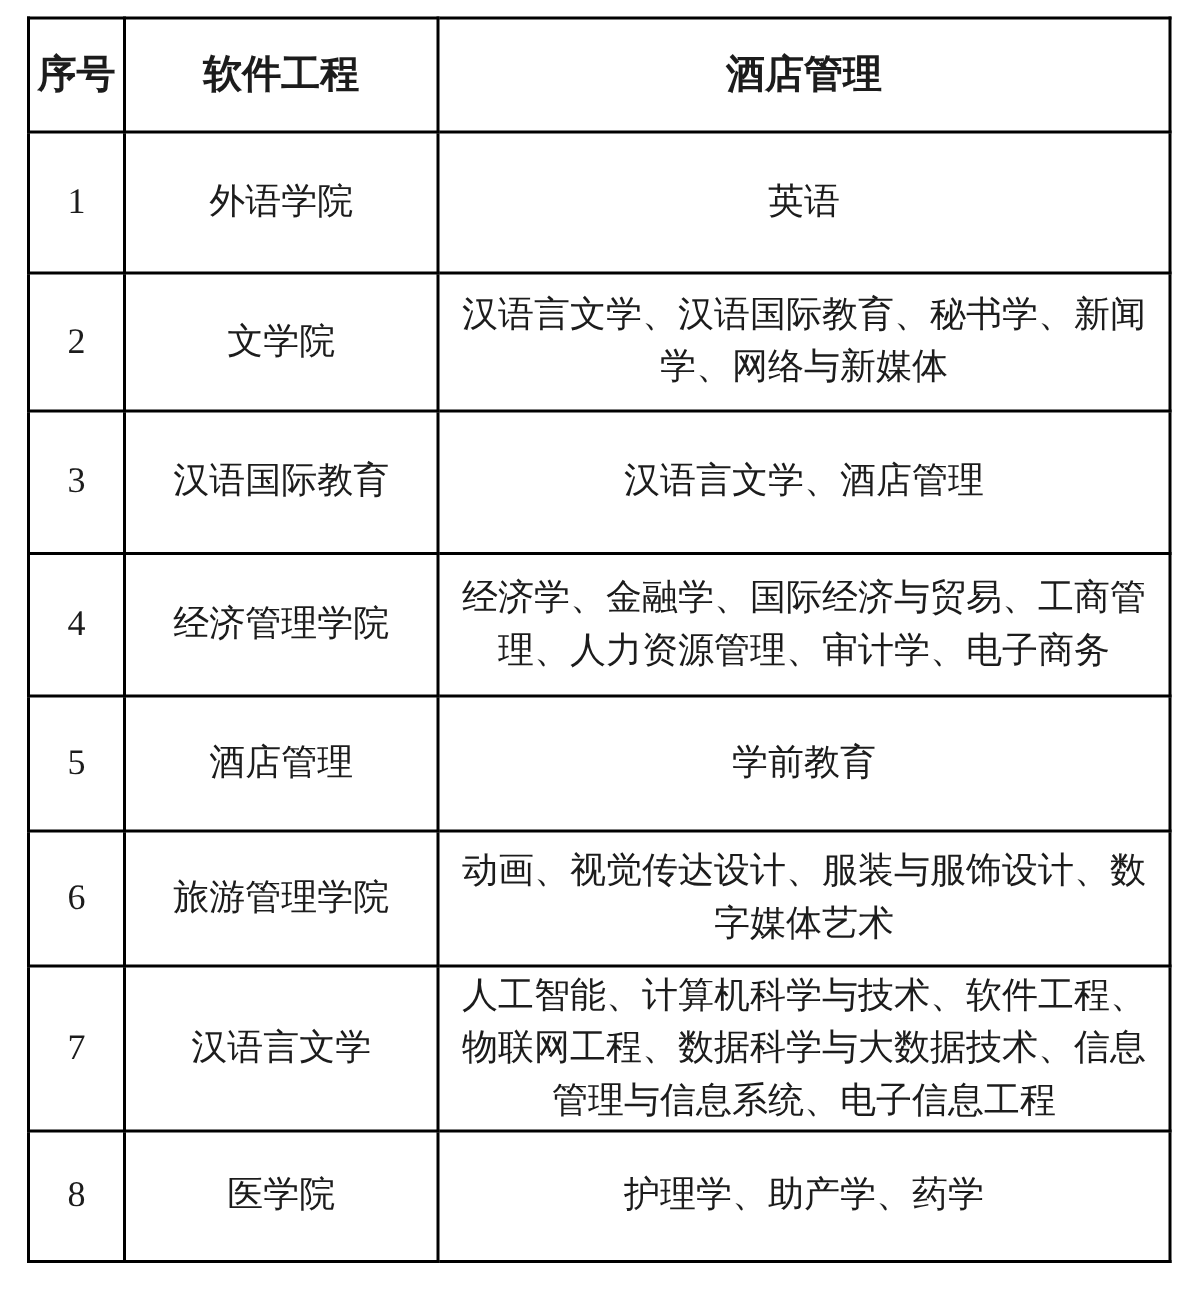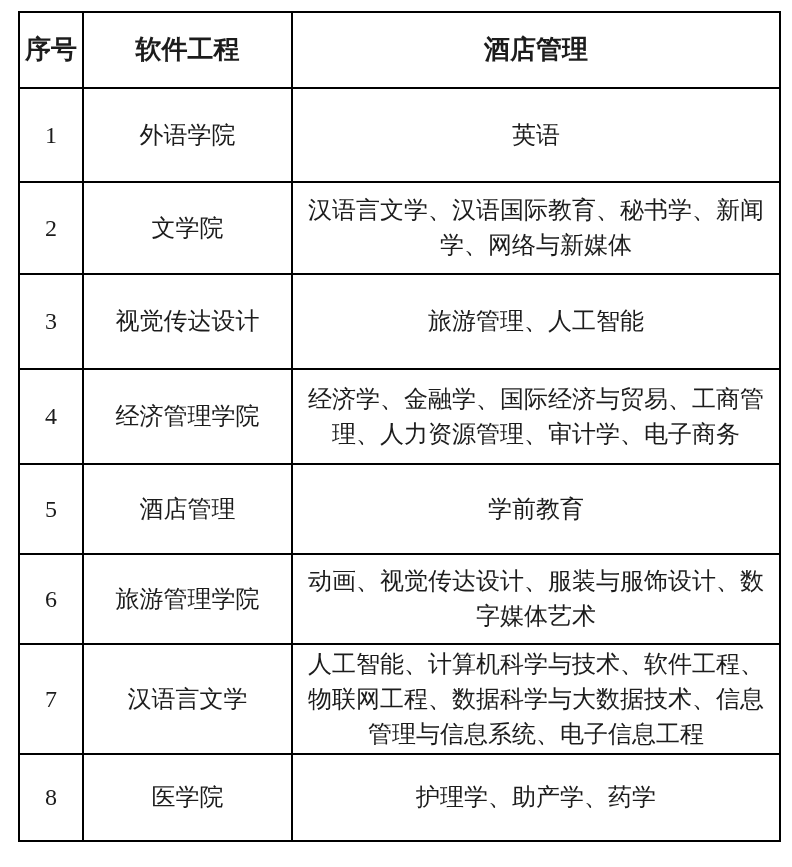--- a/index.html
+++ b/index.html
@@ -80,22 +80,22 @@
           <td>外语学院</td>
           <td>英语</td>
         </tr>
         <tr>
           <td>2</td>
           <td>文学院</td>
           <td>汉语言文学、汉语国际教育、秘书学、新闻学、网络与新媒体</td>
         </tr>
         <tr>
           <td>3</td>
-          <td>视觉传达设计</td>
-          <td>旅游管理、人工智能</td>
+          <td>汉语国际教育</td>
+          <td>汉语言文学、酒店管理</td>
         </tr>
         <tr>
           <td>4</td>
           <td>经济管理学院</td>
           <td>经济学、金融学、国际经济与贸易、工商管理、人力资源管理、审计学、电子商务</td>
         </tr>
         <tr>
           <td>5</td>
           <td>酒店管理</td>
           <td>学前教育</td>

